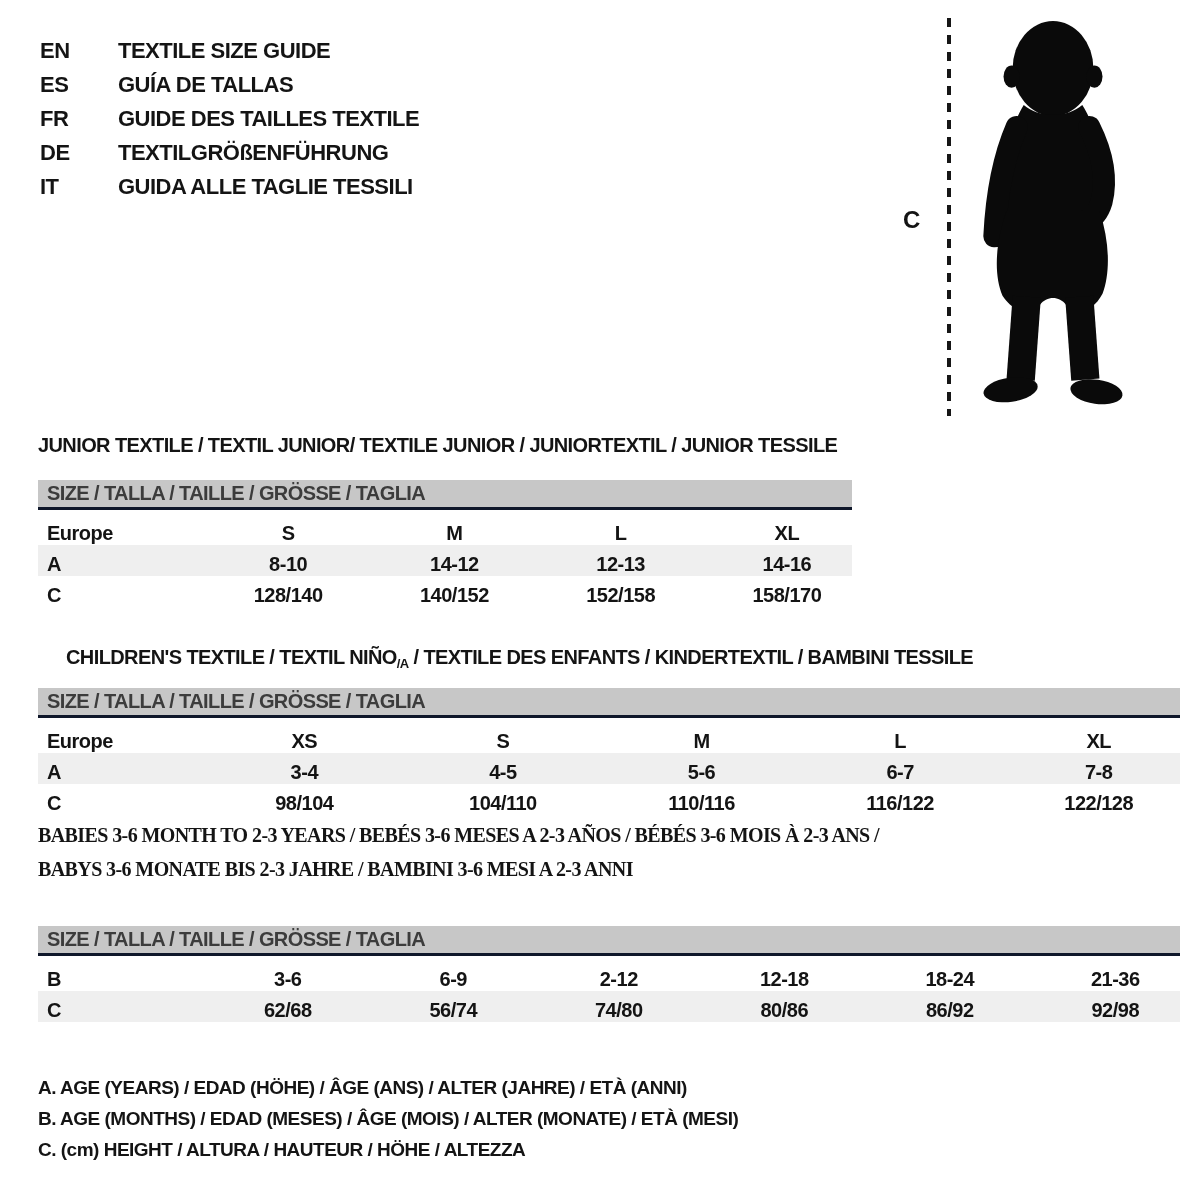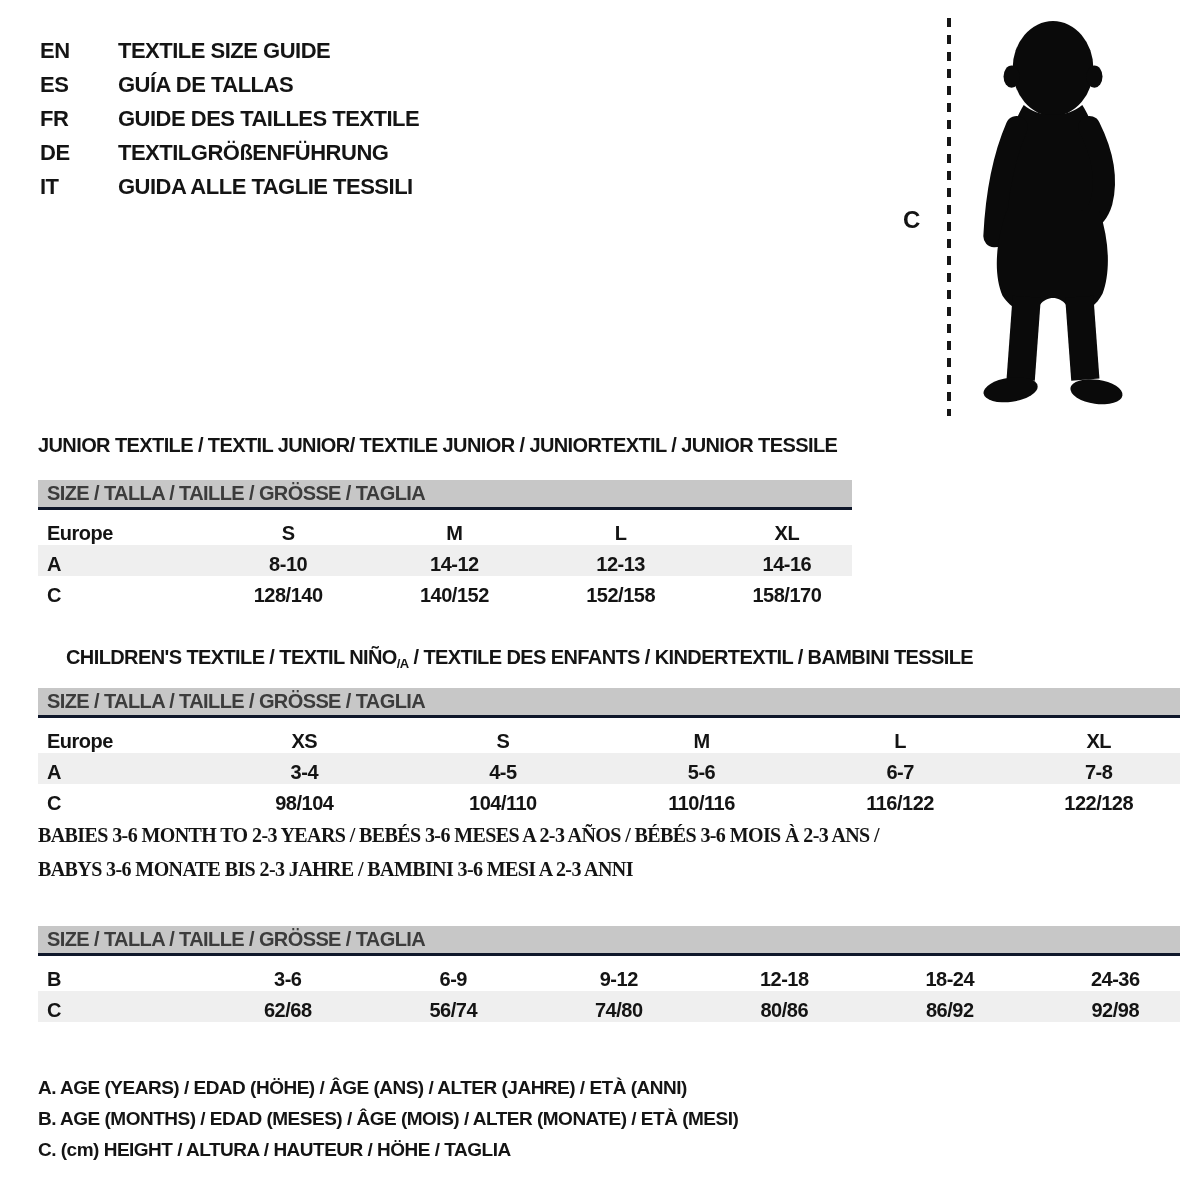--- a/index.html
+++ b/index.html
@@ -170,35 +170,35 @@
   <div class="sec-title" style="top:818px;font-family:Liberation Serif, serif;">
     <div>BABIES 3-6 MONTH TO 2-3 YEARS / BEBÉS 3-6 MESES A 2-3 AÑOS / BÉBÉS 3-6 MOIS À 2-3 ANS /</div>
     <div>BABYS 3-6 MONATE BIS 2-3 JAHRE / BAMBINI 3-6 MESI A 2-3 ANNI</div>
   </div>
   <div class="size-table w-full" style="top:926px;">
     <div class="t-head">SIZE / TALLA / TAILLE / GRÖSSE / TAGLIA</div>
     <div class="t-row">
       <span class="t-label">B</span>
       <span class="t-cell">3-6</span>
       <span class="t-cell">6-9</span>
-      <span class="t-cell">9-12</span>
+      <span class="t-cell">2-12</span>
       <span class="t-cell">12-18</span>
       <span class="t-cell">18-24</span>
-      <span class="t-cell">24-36</span>
+      <span class="t-cell">21-36</span>
     </div>
     <div class="t-row stripe">
       <span class="t-label">C</span>
       <span class="t-cell">62/68</span>
       <span class="t-cell">56/74</span>
       <span class="t-cell">74/80</span>
       <span class="t-cell">80/86</span>
       <span class="t-cell">86/92</span>
       <span class="t-cell">92/98</span>
     </div>
   </div>
 
   <div class="legend">
     <div class="legend-line">A. AGE (YEARS) / EDAD (HÖHE) / ÂGE (ANS) / ALTER (JAHRE) / ETÀ (ANNI)</div>
     <div class="legend-line">B. AGE (MONTHS) / EDAD (MESES) / ÂGE (MOIS) / ALTER (MONATE) / ETÀ (MESI)</div>
-    <div class="legend-line">C. (cm) HEIGHT / ALTURA / HAUTEUR / HÖHE / TAGLIA</div>
+    <div class="legend-line">C. (cm) HEIGHT / ALTURA / HAUTEUR / HÖHE / ALTEZZA</div>
   </div>
 
 </div>
 
 </body></html>

